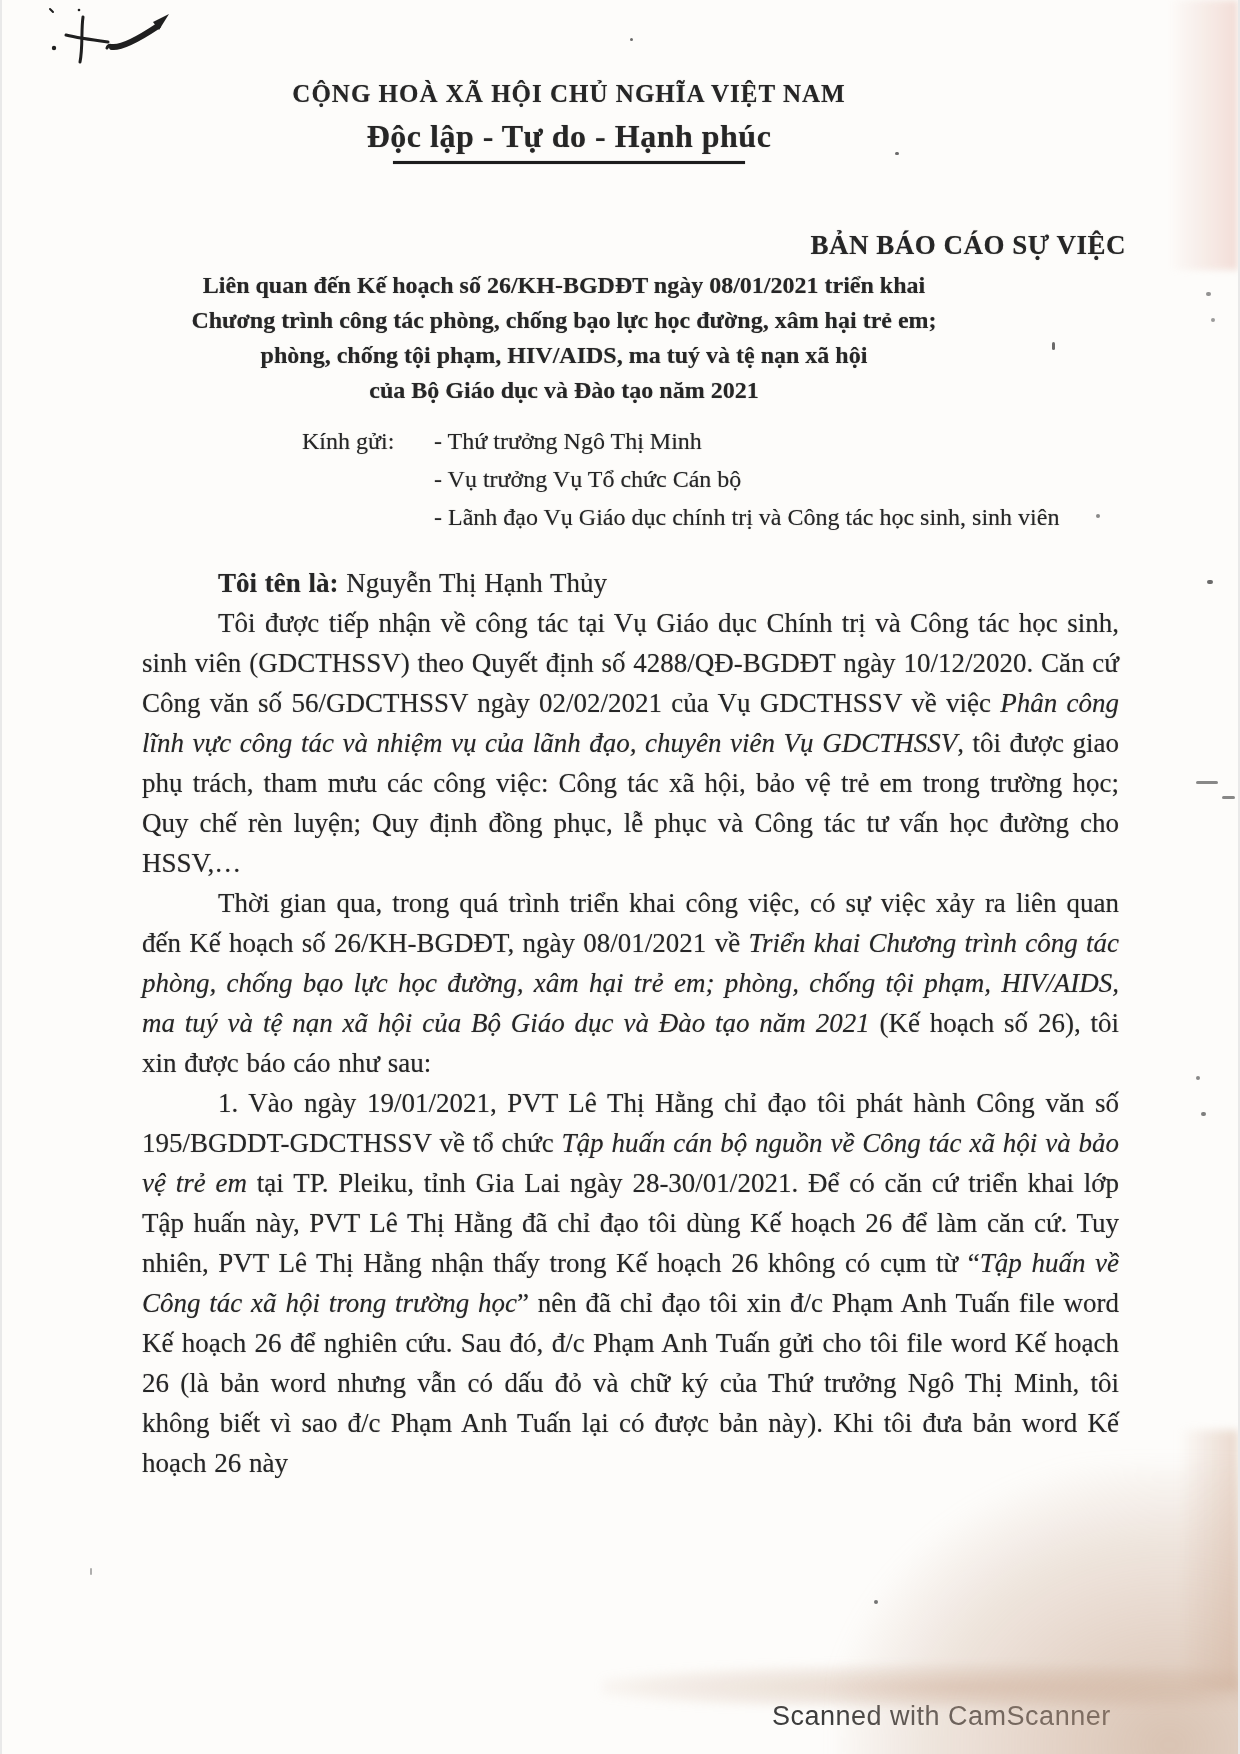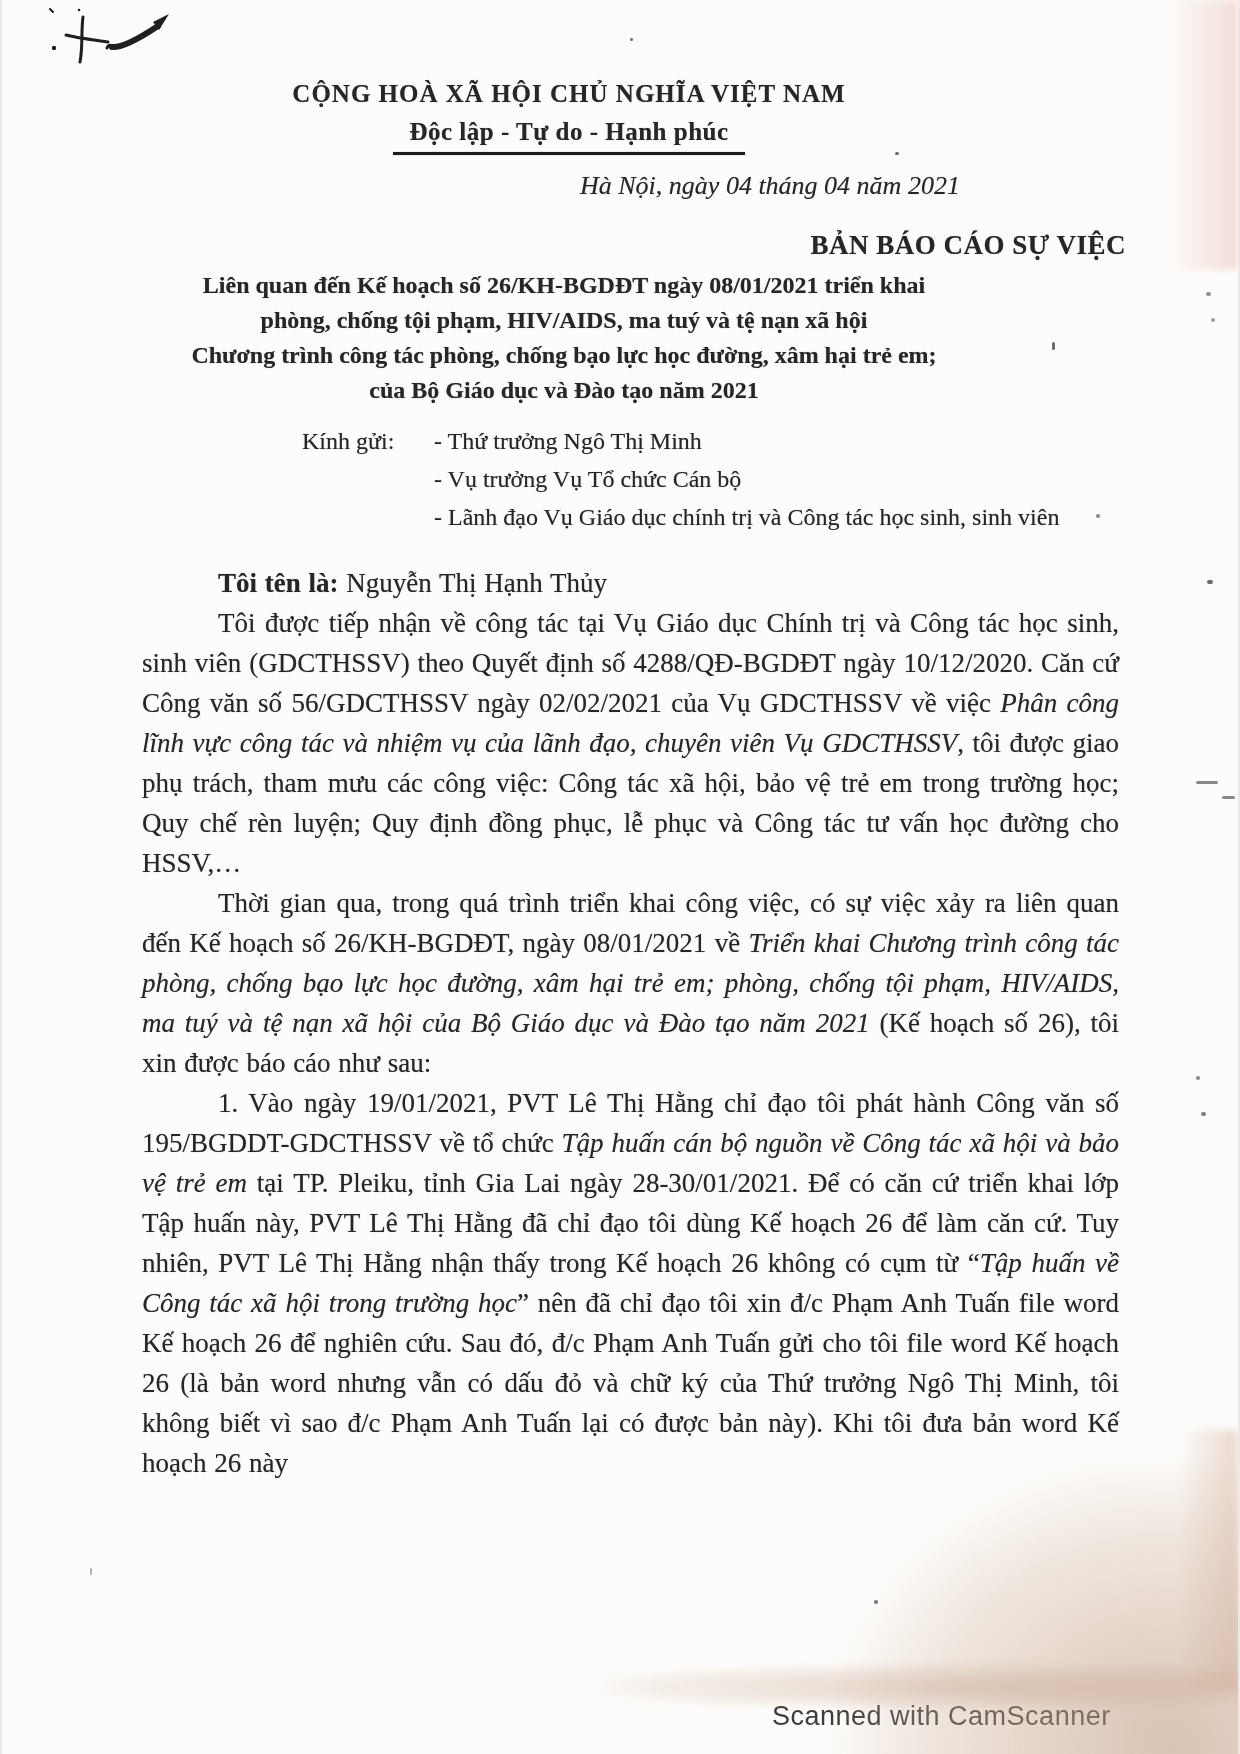--- a/index.html
+++ b/index.html
@@ -16,21 +16,21 @@
 
   
   .header-block{
     position:absolute;top:80px;left:0;width:1134px;
     text-align:center;
   }
   .national-title{
     font-weight:bold;font-size:25px;letter-spacing:1px;
   }
   .motto{
-    font-weight:bold;font-size:25px;margin-top:10px;letter-spacing:.5px;
+    font-weight:bold;font-size:32px;margin-top:10px;letter-spacing:.5px;
   }
   .motto-underline{
     width:352px;height:3px;background:#1d1d1d;margin:6px auto 0;
     box-shadow:0 0 1px rgba(0,0,0,.6);
   }
   .dateline{
     position:absolute;top:171px;left:578px;
     font-style:italic;font-size:26px;white-space:nowrap;
   }
 
@@ -110,27 +110,26 @@
       <circle cx="37" cy="46" r="2.2" fill="#1f1f1f" stroke="none"></circle>
     </g>
   </svg>
 
   <div class="header-block ink">
     <div class="national-title">CỘNG HOÀ XÃ HỘI CHỦ NGHĨA VIỆT NAM</div>
     <div class="motto">Độc lập - Tự do - Hạnh phúc</div>
     <div class="motto-underline"></div>
   </div>
 
-  <div class="dateline ink">Hà Nội, ngày 04 tháng 04 năm 2021</div>
 
   <div class="title-block ink">
     <div class="doc-title">BẢN BÁO CÁO SỰ VIỆC</div>
     <div class="doc-subtitle">Liên quan đến Kế hoạch số 26/KH-BGDĐT ngày 08/01/2021 triển khai</div>
+    <div class="doc-subtitle" style="margin-top:0;">Chương trình công tác phòng, chống bạo lực học đường, xâm hại trẻ em;</div>
     <div class="doc-subtitle" style="margin-top:0;">phòng, chống tội phạm, HIV/AIDS, ma tuý và tệ nạn xã hội</div>
-    <div class="doc-subtitle" style="margin-top:0;">Chương trình công tác phòng, chống bạo lực học đường, xâm hại trẻ em;</div>
     <div class="doc-subtitle" style="margin-top:0;">của Bộ Giáo dục và Đào tạo năm 2021</div>
   </div>
 
   <div class="recipients ink">
     <div class="recipients-label">Kính gửi:</div>
     <div class="recipients-items">
       <div class="recipient-item">- Thứ trưởng Ngô Thị Minh</div>
       <div class="recipient-item">- Vụ trưởng Vụ Tổ chức Cán bộ</div>
       <div class="recipient-item">- Lãnh đạo Vụ Giáo dục chính trị và Công tác học sinh, sinh viên</div>
     </div>

